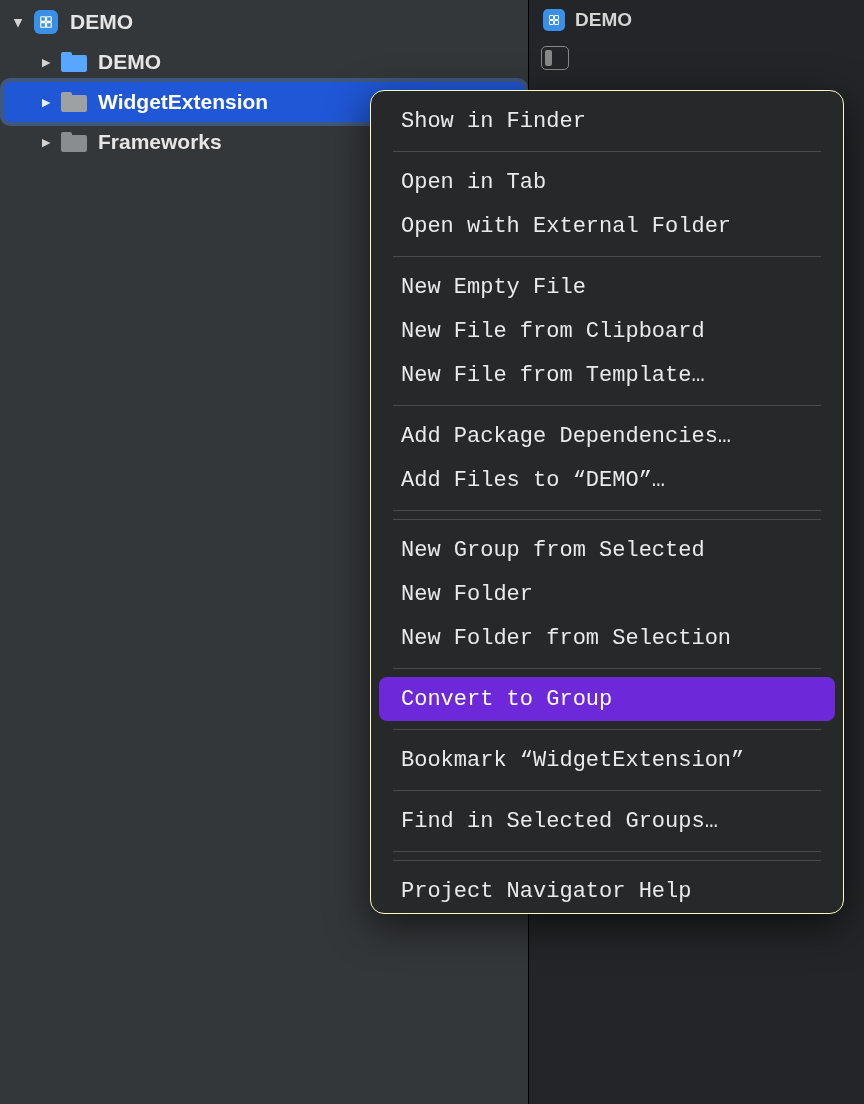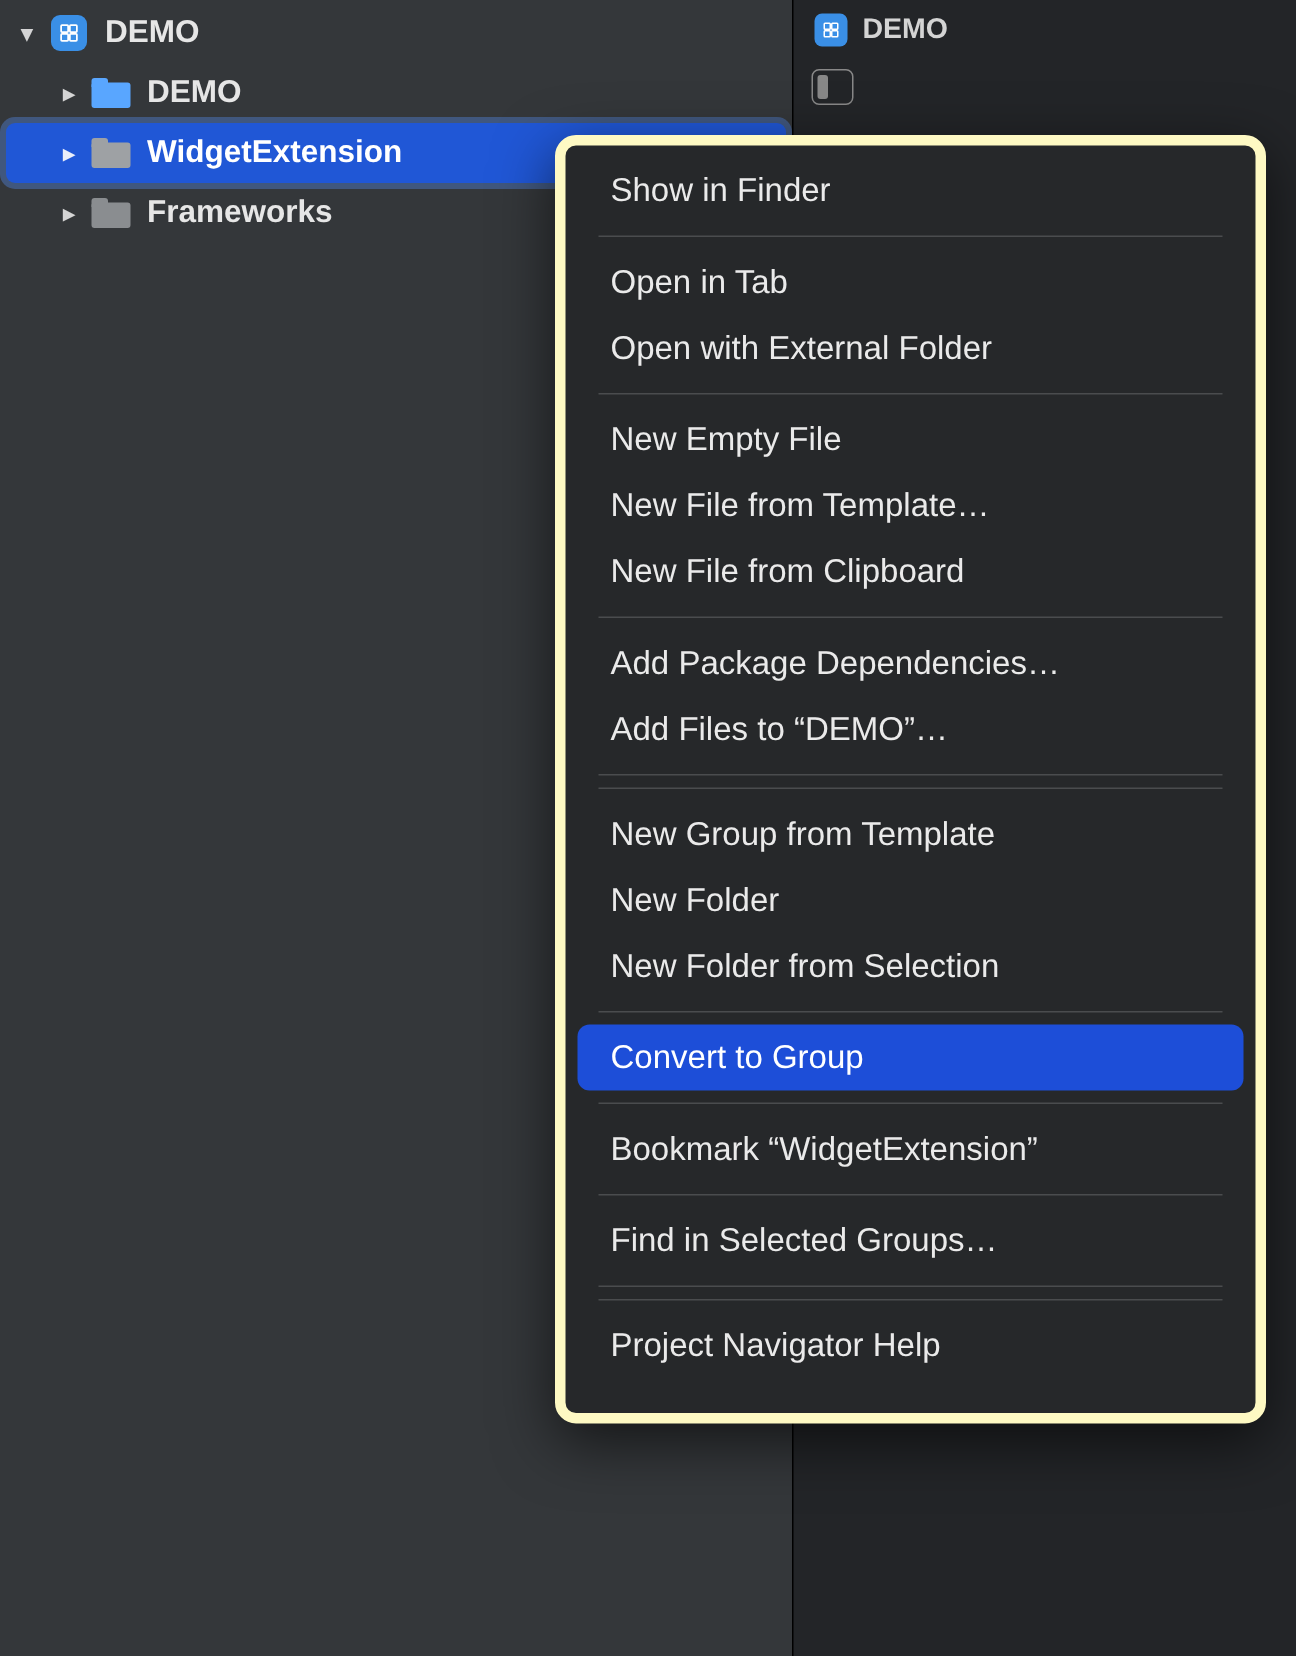--- a/index.html
+++ b/index.html
@@ -107,38 +107,39 @@
       content:""; position:absolute; left:3px; top:3px; bottom:3px; width:7px;
       background:#888; border-radius:2px;
     }
 
     
     .menu{
       position:absolute;
       left:370px; top:90px;
       width:474px;
       background:#26282a;
-      border:7px solid #fef9c3;
+      border:1px solid #fef9c3;
       border-radius:14px;
       box-shadow: 0 12px 40px rgba(0,0,0,0.6);
-      padding:8px 0 23px 0;
+      padding:8px 0 0 0;
       z-index:10;
+      font-family:Liberation Mono, monospace;
     }
     .menu-item{
       height:44px;
       display:flex; align-items:center;
       padding:0 22px;
       font-size:22px; color:#eaeaea;
       cursor:default;
       margin:0 8px;
       border-radius:8px;
       position:relative;
     }
     .menu-item.highlight{
-      background:#1d4ed8;
+      background:#6d28d9;
       color:#fff;
     }
     .menu-sep{
       height:1px; background:#4a4c4e;
       margin:8px 22px;
     }
     .menu-chevron{
       position:absolute; right:18px; top:50%; transform:translateY(-50%);
       font-size:20px; color:#cfcfcf;
     }
@@ -214,36 +215,36 @@
       <span>Open in Tab</span>
     </div>
     <div class="menu-item">
       <span>Open with External Folder</span>
     </div>
     <div class="menu-sep"></div>
     <div class="menu-item">
       <span>New Empty File</span>
     </div>
     <div class="menu-item">
+      <span>New File from Clipboard</span>
+    </div>
+    <div class="menu-item">
       <span>New File from Template…</span>
     </div>
-    <div class="menu-item">
-      <span>New File from Clipboard</span>
-    </div>
     <div class="menu-sep"></div>
     <div class="menu-item">
       <span>Add Package Dependencies…</span>
     </div>
     <div class="menu-item">
       <span>Add Files to “DEMO”…</span>
     </div>
     <div class="menu-sep"></div>
     <div class="menu-sep"></div>
     <div class="menu-item">
-      <span>New Group from Template</span>
+      <span>New Group from Selected</span>
     </div>
     <div class="menu-item">
       <span>New Folder</span>
     </div>
     <div class="menu-item">
       <span>New Folder from Selection</span>
     </div>
     <div class="menu-sep"></div>
     <div class="menu-item highlight">
       <span>Convert to Group</span>

